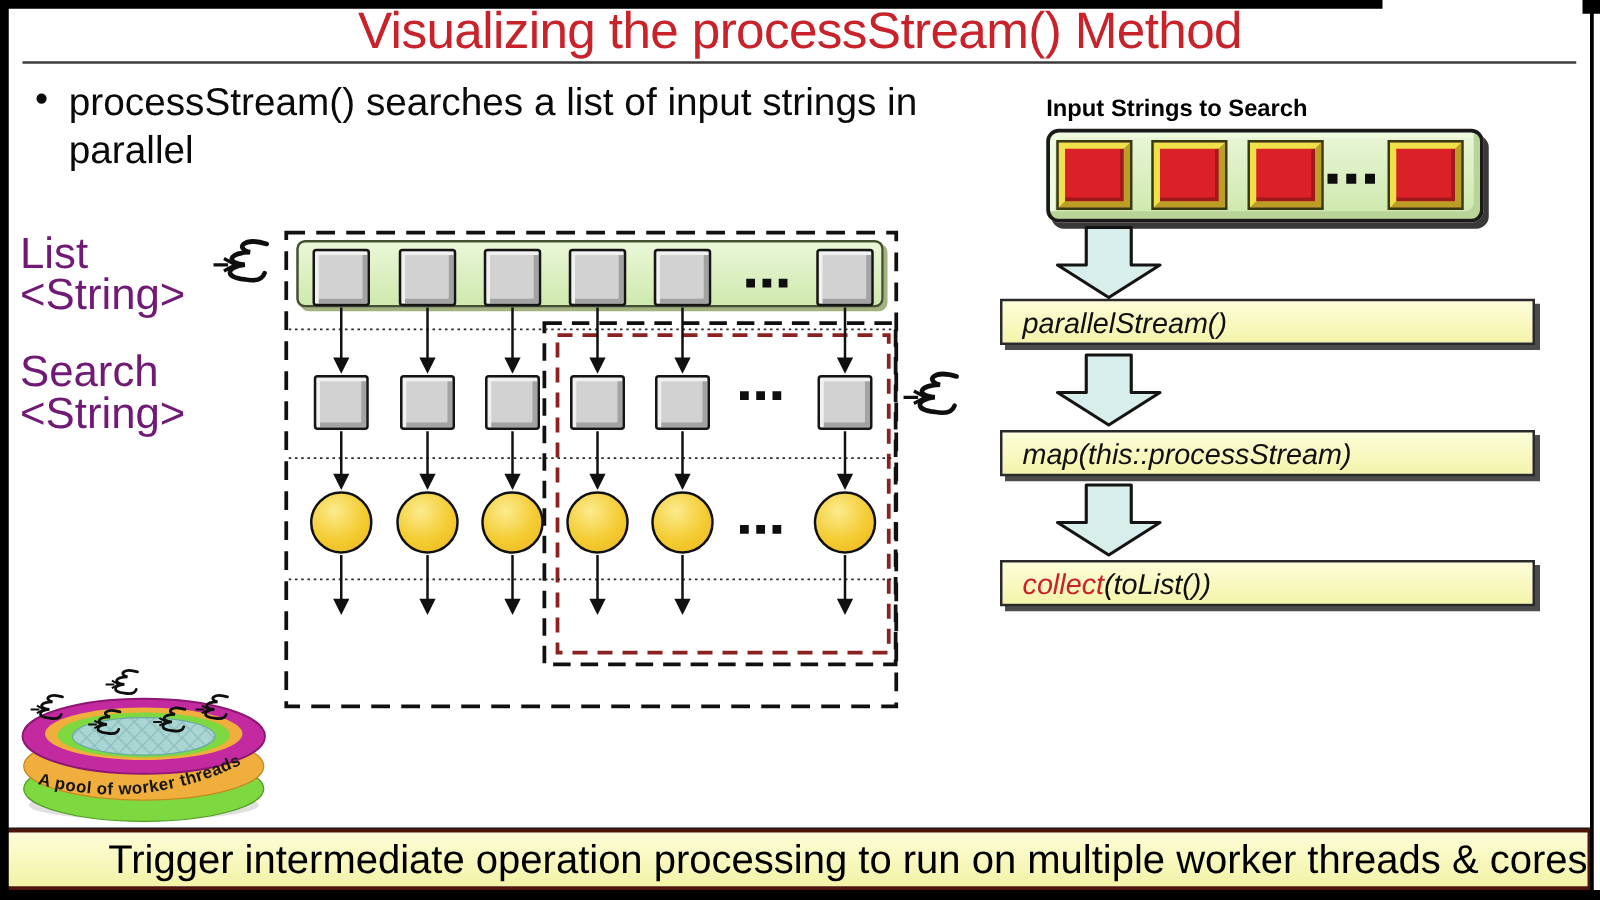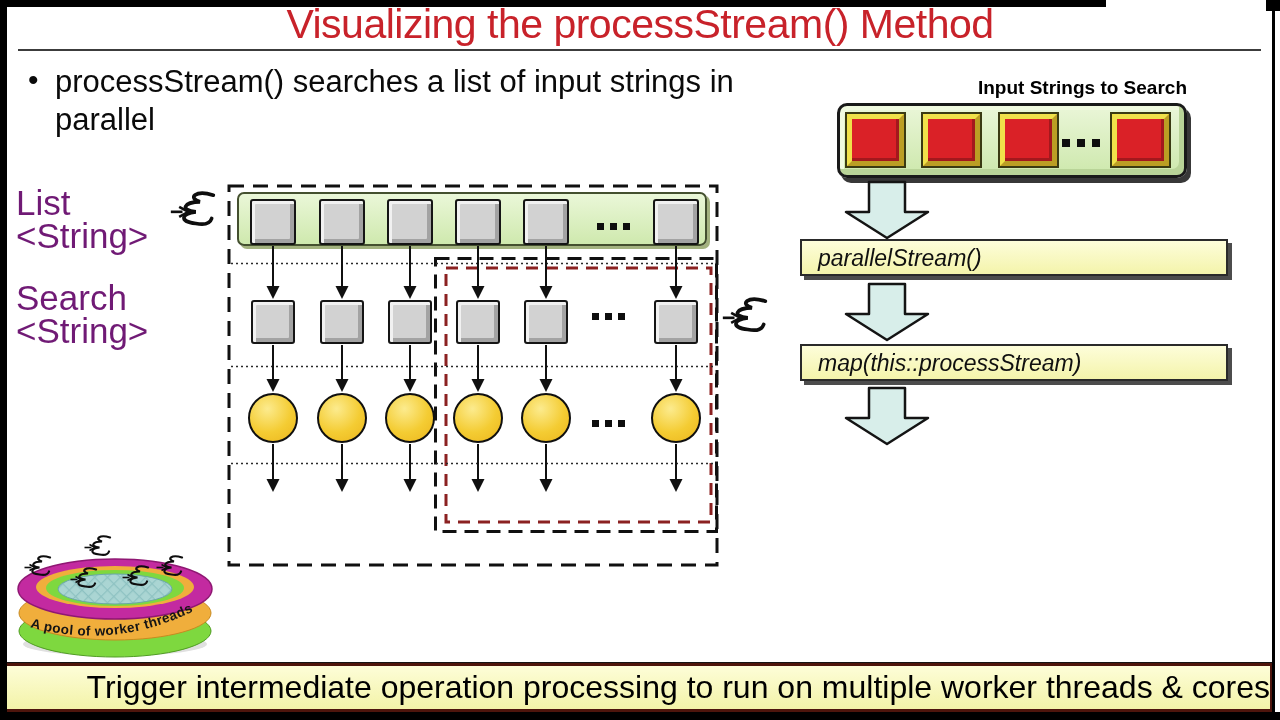--- a/index.html
+++ b/index.html
@@ -26,21 +26,21 @@
   .gsq {
     position: absolute; background: #d2d2d2; border: 2px solid #151515; border-radius: 3px;
     box-shadow: inset 3px 3px 0 #f1f1f1, inset -4px -4px 0 #a3a3a3;
   }
   .circ {
     position: absolute; border-radius: 50%; border: 2px solid #101010;
     background: radial-gradient(circle at 38% 30%, #fceb8e 0%, #f4cc33 55%, #ecb51c 100%);
   }
   .dots { position: absolute; display: flex; }
   .dots span { display: block; background: #0e0e0e; }
-  .inputs-header { position: absolute; left: 837px; top: 77px; width: 350px; text-align: right; font-size: 19px; font-weight: 700; color: #000; }
+  .inputs-header { position: absolute; left: 837px; top: 77px; width: 350px; text-align: left; font-size: 19px; font-weight: 700; color: #000; }
   .inputs-box {
     position: absolute; left: 837px; top: 103px; width: 350px; height: 75px;
     background: linear-gradient(180deg, #eaf6d8, #cde8ac);
     border: 3px solid #1a1a1a; border-radius: 10px;
     box-shadow: 4px 5px 0 #383838, inset -5px -6px 0 #b9d498, inset 4px 4px 0 #f0fadf;
   }
   .rsq {
     position: absolute; top: 114px; width: 57px; height: 52px; background: #da2127;
     border: 5px solid; border-color: #f0e14a #bb9e24 #bb9e24 #f0e14a;
     outline: 2px solid #3a3a12; box-shadow: inset -3px -3px 0 rgba(0,0,0,0.25);
@@ -140,20 +140,23 @@
         <span style="width: 8px; height: 8px;"></span>
         <span style="width: 8px; height: 8px;"></span>
       </div>
     </div>
 
   <div class="pstep" style="top:239px">
     <span class="red"></span><span>parallelStream()</span>
   </div>
   <div class="pstep" style="top:344px">
     <span class="red"></span><span>map(this::processStream)</span>
+  </div>
+  <div class="pstep" style="top:448px">
+    <span class="red">collect</span><span>(toList())</span>
   </div>
 
   <div class="banner">
     <span>Trigger intermediate operation processing to run on multiple worker threads &amp; cores</span>
   </div>
 
   <div class="bar bar-left"></div>
   <div class="bar bar-top"></div>
   <div class="bar bar-right"></div>
   <div class="bar bar-corner"></div>

